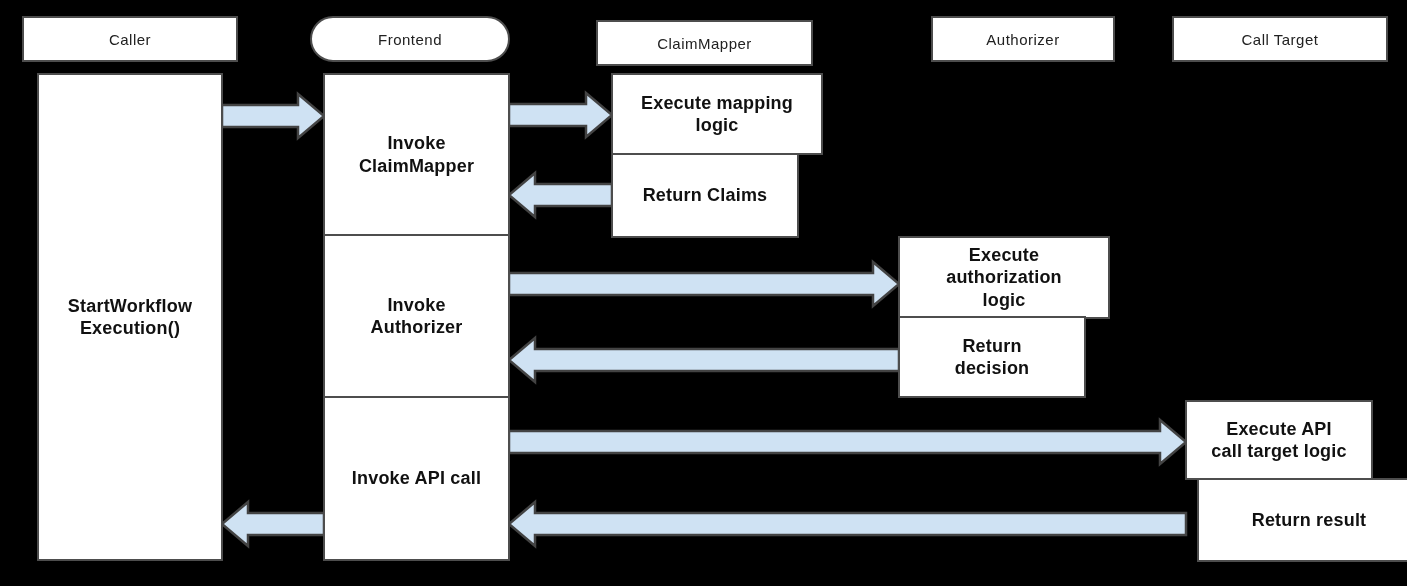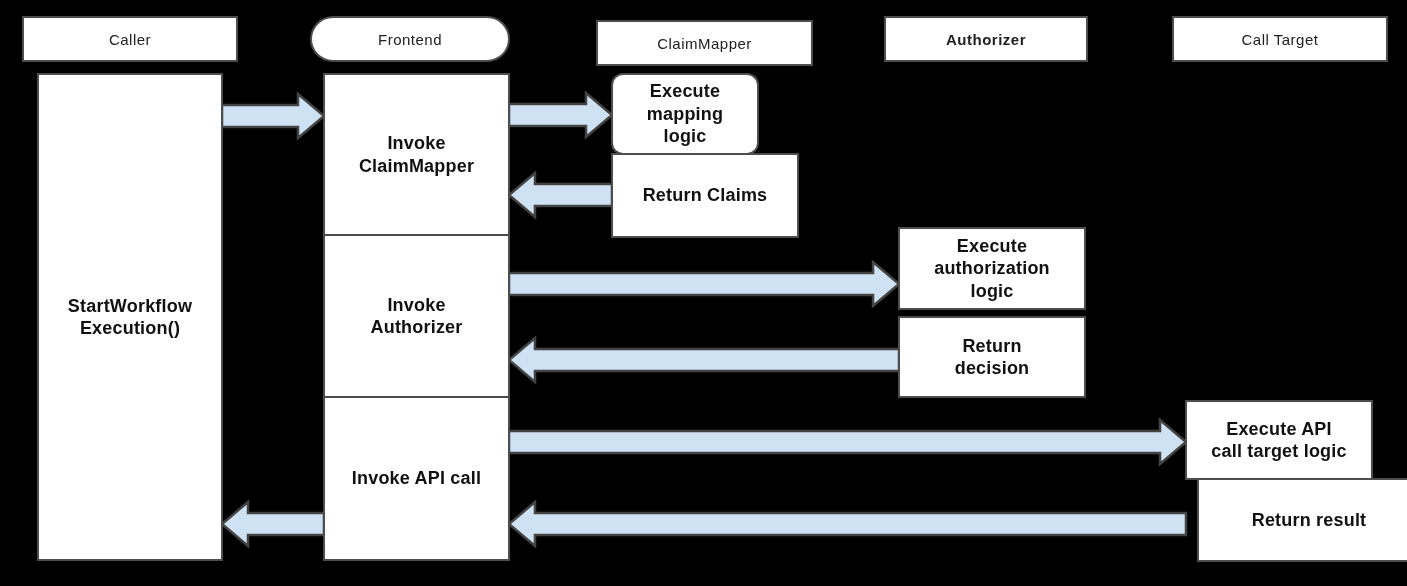--- a/index.html
+++ b/index.html
@@ -79,26 +79,26 @@
       <polygon points="509,273 873,273 873,262 899,284 873,306 873,295 509,295" class="arrow-polygon"></polygon>
       <polygon points="899,349 535,349 535,338 509,360 535,382 535,371 899,371" class="arrow-polygon"></polygon>
       <polygon points="509,431 1160,431 1160,420 1186,442 1160,464 1160,453 509,453" class="arrow-polygon"></polygon>
       <polygon points="1186,513 535,513 535,502 509,524 535,546 535,535 1186,535" class="arrow-polygon"></polygon>
       <polygon points="324,513 248,513 248,502 222,524 248,546 248,535 324,535" class="arrow-polygon"></polygon>
     </svg>
   <div id="shapes-layer">
       <div class="lifeline-header" style="left: 22px; top: 16px; width: 216px; height: 46px;">Caller</div>
       <div class="lifeline-header" style="left: 310px; top: 16px; width: 200px; height: 46px; border-radius: 23px;">Frontend</div>
       <div class="lifeline-header" style="left: 596px; top: 20px; width: 217px; height: 46px;">ClaimMapper</div>
-      <div class="lifeline-header" style="left: 884px; top: 16px; width: 204px; height: 46px; font-weight: bold;">Authorizer</div>
+      <div class="lifeline-header" style="left: 931px; top: 16px; width: 184px; height: 46px;">Authorizer</div>
       <div class="lifeline-header" style="left: 1172px; top: 16px; width: 216px; height: 46px;">Call Target</div>
       <div class="activation-box" style="left: 37px; top: 73px; width: 186px; height: 488px;">StartWorkflow Execution()</div>
       <div class="activation-box" style="left: 323px; top: 73px; width: 187px; height: 163px;">Invoke ClaimMapper</div>
       <div class="activation-box" style="left: 323px; top: 234px; width: 187px; height: 164px;">Invoke Authorizer</div>
       <div class="activation-box" style="left: 323px; top: 396px; width: 187px; height: 165px;">Invoke API call</div>
-      <div class="activation-box" style="left: 611px; top: 73px; width: 148px; height: 82px; border-radius: 12px;">Execute mapping logic</div>
+      <div class="activation-box" style="left: 611px; top: 73px; width: 212px; height: 82px;">Execute mapping logic</div>
       <div class="activation-box" style="left: 611px; top: 153px; width: 188px; height: 85px;">Return Claims</div>
-      <div class="activation-box" style="left: 898px; top: 227px; width: 188px; height: 83px;">Execute authorization logic</div>
+      <div class="activation-box" style="left: 898px; top: 236px; width: 212px; height: 83px;">Execute authorization logic</div>
       <div class="activation-box" style="left: 898px; top: 316px; width: 188px; height: 82px; text-align: center;">Return decision</div>
       <div class="activation-box" style="left: 1185px; top: 400px; width: 188px; height: 80px;">Execute API call target logic</div>
       <div class="activation-box" style="left: 1185px; top: 478px; width: 224px; height: 84px; margin-left: 12px;">Return result</div>
     </div>
 </div>
 
 </body></html>

